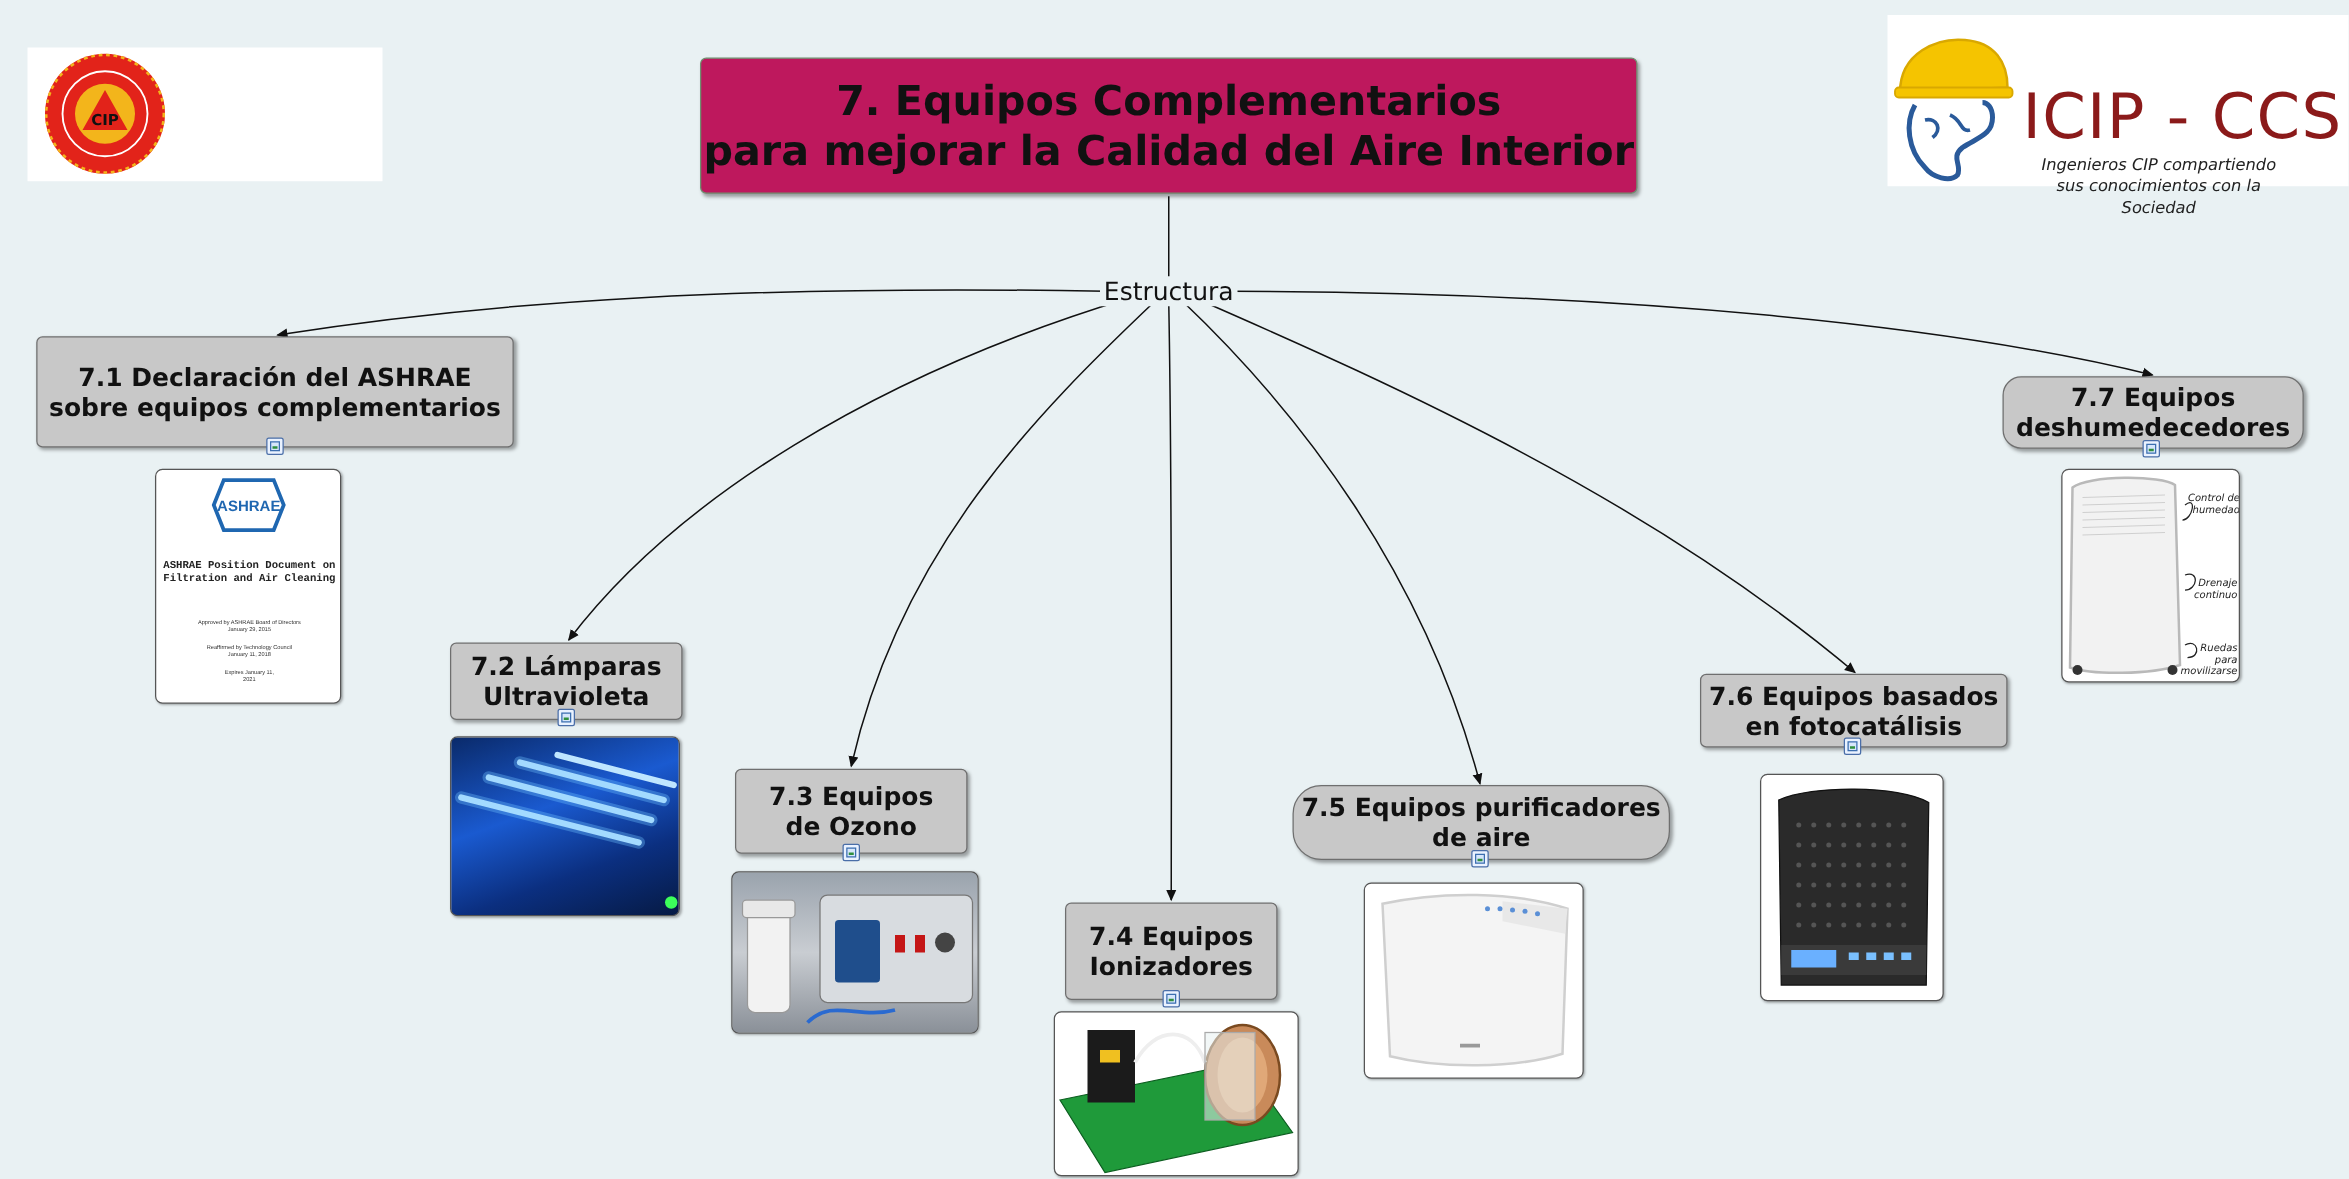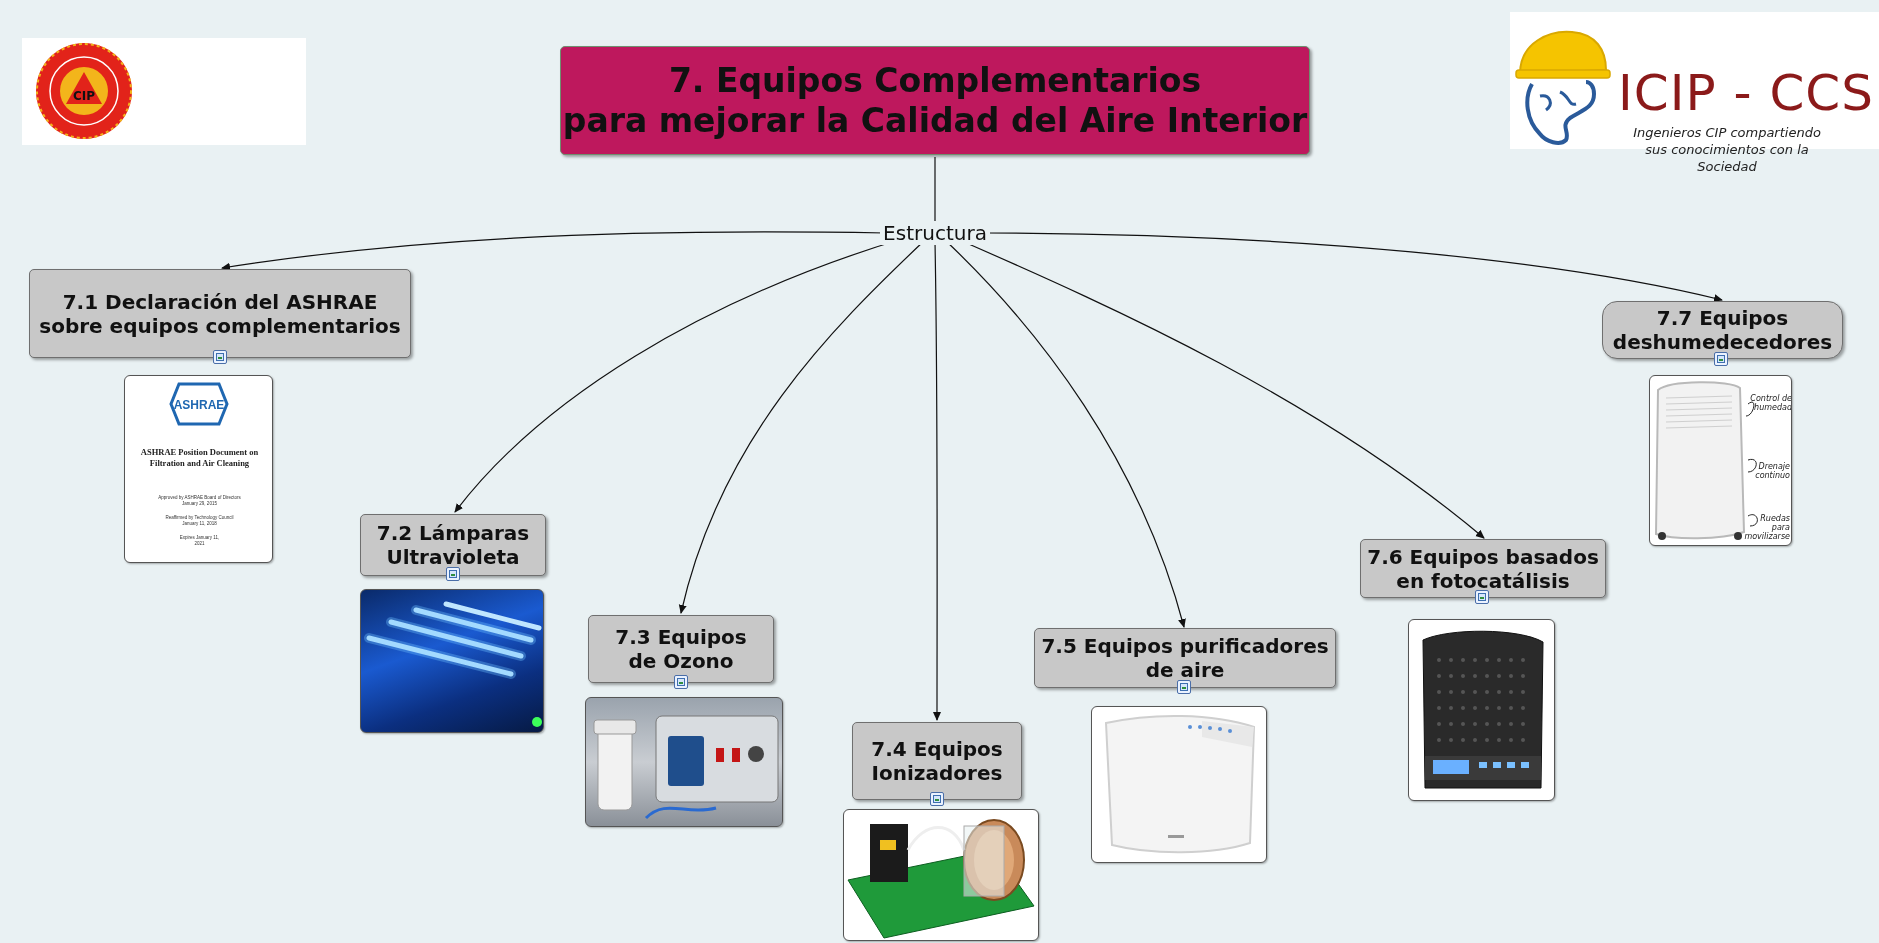--- a/index.html
+++ b/index.html
@@ -100,21 +100,21 @@
 <div class="node" style="left:29px;top:269px;width:382px;height:89px;">
   <span class="line">7.1 Declaración del ASHRAE</span>
   <span class="line">sobre equipos complementarios</span>
 </div>
 <div class="attach" style="left:213px;top:350px;"></div>
 <div class="thumb" style="left:124px;top:375px;width:149px;height:188px;">
   <svg width="60" height="44" viewBox="0 0 60 44" style="position:absolute;left:44px;top:6px;">
     <polygon points="10,2 50,2 58,22 50,42 10,42 2,22" fill="#ffffff" stroke="#1f67b1" stroke-width="3"></polygon>
     <text x="30" y="27" text-anchor="middle" font-family="Liberation Sans, sans-serif" font-weight="bold" font-size="12" fill="#1f67b1">ASHRAE</text>
   </svg>
-  <div style="position:absolute;left:0;top:71px;width:149px;text-align:center;font-family:Liberation Serif, serif;font-weight:bold;font-size:8.5px;line-height:11px;color:#222;">
+  <div style="position:absolute;left:0;top:71px;width:149px;text-align:center;font-family:Liberation Mono, monospace;font-weight:bold;font-size:8.5px;line-height:11px;color:#222;">
     <div>ASHRAE Position Document on</div>
     <div>Filtration and Air Cleaning</div>
   </div>
   <div style="position:absolute;left:0;top:119px;width:149px;text-align:center;font-family:'Liberation Sans',sans-serif;font-size:4.5px;line-height:6px;color:#333;">
     <div>Approved by ASHRAE Board of Directors</div>
     <div>January 29, 2015</div>
     <div style="height:8px"></div>
     <div>Reaffirmed by Technology Council</div>
     <div>January 11, 2018</div>
     <div style="height:8px"></div>
@@ -173,21 +173,21 @@
     <polygon points="4,70 150,40 190,96 40,128" fill="#1f9a3a" stroke="#0c5e20"></polygon>
     <rect x="26" y="14" width="38" height="58" fill="#1b1b1b"></rect>
     <rect x="36" y="30" width="16" height="10" fill="#f0c020"></rect>
     <ellipse cx="150" cy="50" rx="30" ry="40" fill="#c98a5a" stroke="#7a4a20" stroke-width="2"></ellipse>
     <ellipse cx="150" cy="50" rx="20" ry="30" fill="#e0a878"></ellipse>
     <path d="M64,40 C80,10 110,10 120,40" stroke="#eee" stroke-width="3" fill="none"></path>
     <rect x="120" y="16" width="40" height="70" fill="#e8f0f0" fill-opacity="0.55" stroke="#aaa"></rect>
   </svg>
 </div>
 
-<div class="node" style="left:1034px;top:628px;width:302px;height:60px;">
+<div class="node" style="left:1034px;top:628px;width:302px;height:60px;border-radius:23px;">
   <span class="line">7.5 Equipos purificadores</span>
   <span class="line">de aire</span>
 </div>
 <div class="attach" style="left:1177px;top:680px;"></div>
 <div class="thumb" style="left:1091px;top:706px;width:176px;height:157px;background:#ffffff;">
   <svg width="176" height="157" viewBox="0 0 176 157">
     <path d="M14,16 C60,6 120,6 162,20 L158,136 C120,148 60,148 20,138 Z" fill="#f4f4f4" stroke="#cfcfcf" stroke-width="2"></path>
     <path d="M110,14 L162,20 L160,40 L110,30 Z" fill="#e8e8e8"></path>
     <g fill="#5a8fd6">
       <circle cx="98" cy="20" r="2"></circle>

